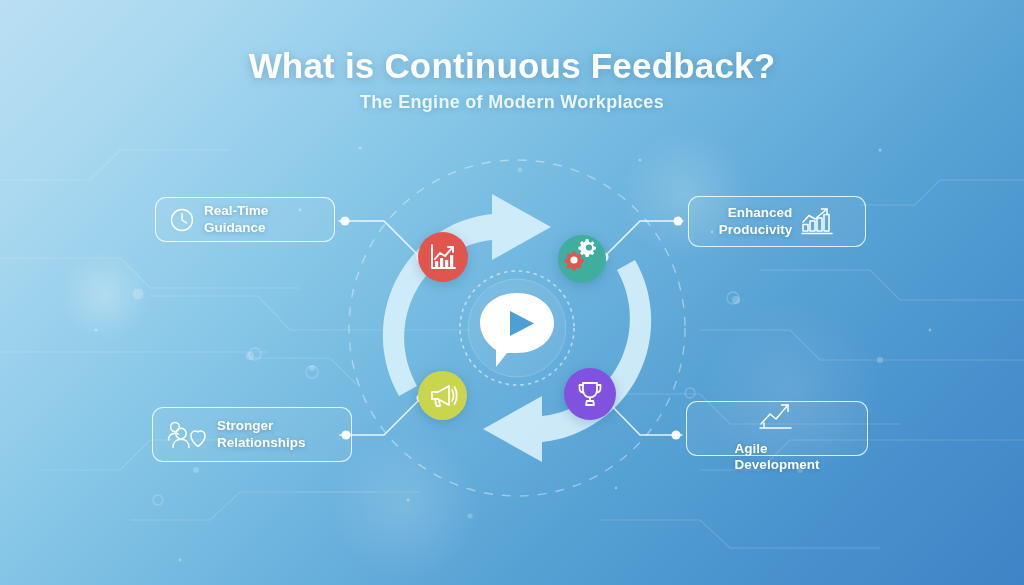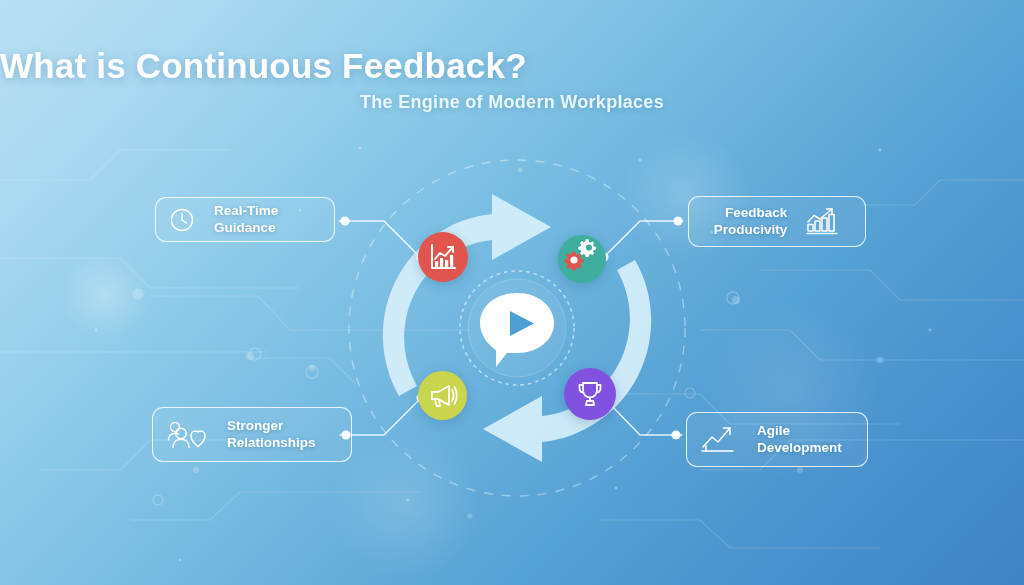--- a/index.html
+++ b/index.html
@@ -36,20 +36,21 @@
     border-radius: 50%;
     pointer-events: none;
   }
 
   
   .title {
     position: absolute;
     left: 0;
     top: 46px;
     width: 1024px;
+    text-align: center;
     color: #ffffff;
     font-size: 35px;
     font-weight: bold;
     letter-spacing: 0.2px;
     text-shadow: 0 2px 10px rgba(30,90,140,0.30);
   }
   .subtitle {
     position: absolute;
     left: 0;
     top: 92px;
@@ -64,35 +65,35 @@
 
   
   .card {
     position: absolute;
     box-sizing: border-box;
     border: 1.4px solid rgba(255,255,255,0.82);
     border-radius: 11px;
     background: rgba(255,255,255,0.055);
     display: flex;
     align-items: center;
-    gap: 19px;
+    gap: 9px;
     padding: 0 13px;
     color: #ffffff;
     font-size: 13.5px;
     font-weight: bold;
     line-height: 1.22;
     text-shadow: 0 1px 4px rgba(30,90,140,0.35);
   }
   .card .ctext { white-space: pre-line; }
   .card .cicon { flex: 0 0 auto; display: block; }
 
   #card-rtg  { left: 155px; top: 197px; width: 180px; height: 45px; }
   #card-ep   { left: 688px; top: 196px; width: 178px; height: 51px; justify-content: center; }
   #card-sr   { left: 152px; top: 407px; width: 200px; height: 55px; }
-  #card-ad   { left: 686px; top: 412px; width: 182px; height: 55px; }
+  #card-ad   { left: 686px; top: 401px; width: 182px; height: 55px; flex-direction: column; }
 
   
   .hub {
     position: absolute;
     left: 466px;
     top: 277px;
     width: 102px;
     height: 102px;
   }
 
@@ -297,21 +298,21 @@
 
   <div class="card" id="card-rtg">
     <svg class="cicon" width="26" height="26" viewBox="0 0 26 26" xmlns="http://www.w3.org/2000/svg">
       <circle cx="13" cy="13" r="10.5" fill="none" stroke="#ffffff" stroke-width="1.4"></circle>
       <path d="M13 6.5 L13 13 L17.5 16" fill="none" stroke="#ffffff" stroke-width="1.4" stroke-linecap="round" stroke-linejoin="round"></path>
     </svg>
     <span class="ctext">Real-Time Guidance</span>
   </div>
 
   <div class="card" id="card-ep">
-    <span class="ctext" style="text-align:right">Feedback
+    <span class="ctext" style="text-align:right">Enhanced
 Producivity</span>
     <svg class="cicon" width="34" height="30" viewBox="0 0 34 30" xmlns="http://www.w3.org/2000/svg">
       <g stroke="#ffffff" stroke-width="1.5" fill="none" stroke-linecap="round" stroke-linejoin="round">
         <path d="M2 15 L8 8.5 L14 12 L26 2"></path>
         <path d="M20.5 2 L26 2 L26 7.5"></path>
         <rect x="2" y="17.5" width="5" height="6.5"></rect>
         <rect x="9" y="14" width="5" height="10"></rect>
         <rect x="16" y="11" width="5" height="13"></rect>
         <rect x="23" y="7.5" width="5" height="16.5"></rect>
         <path d="M1 26.5 L31 26.5"></path>

